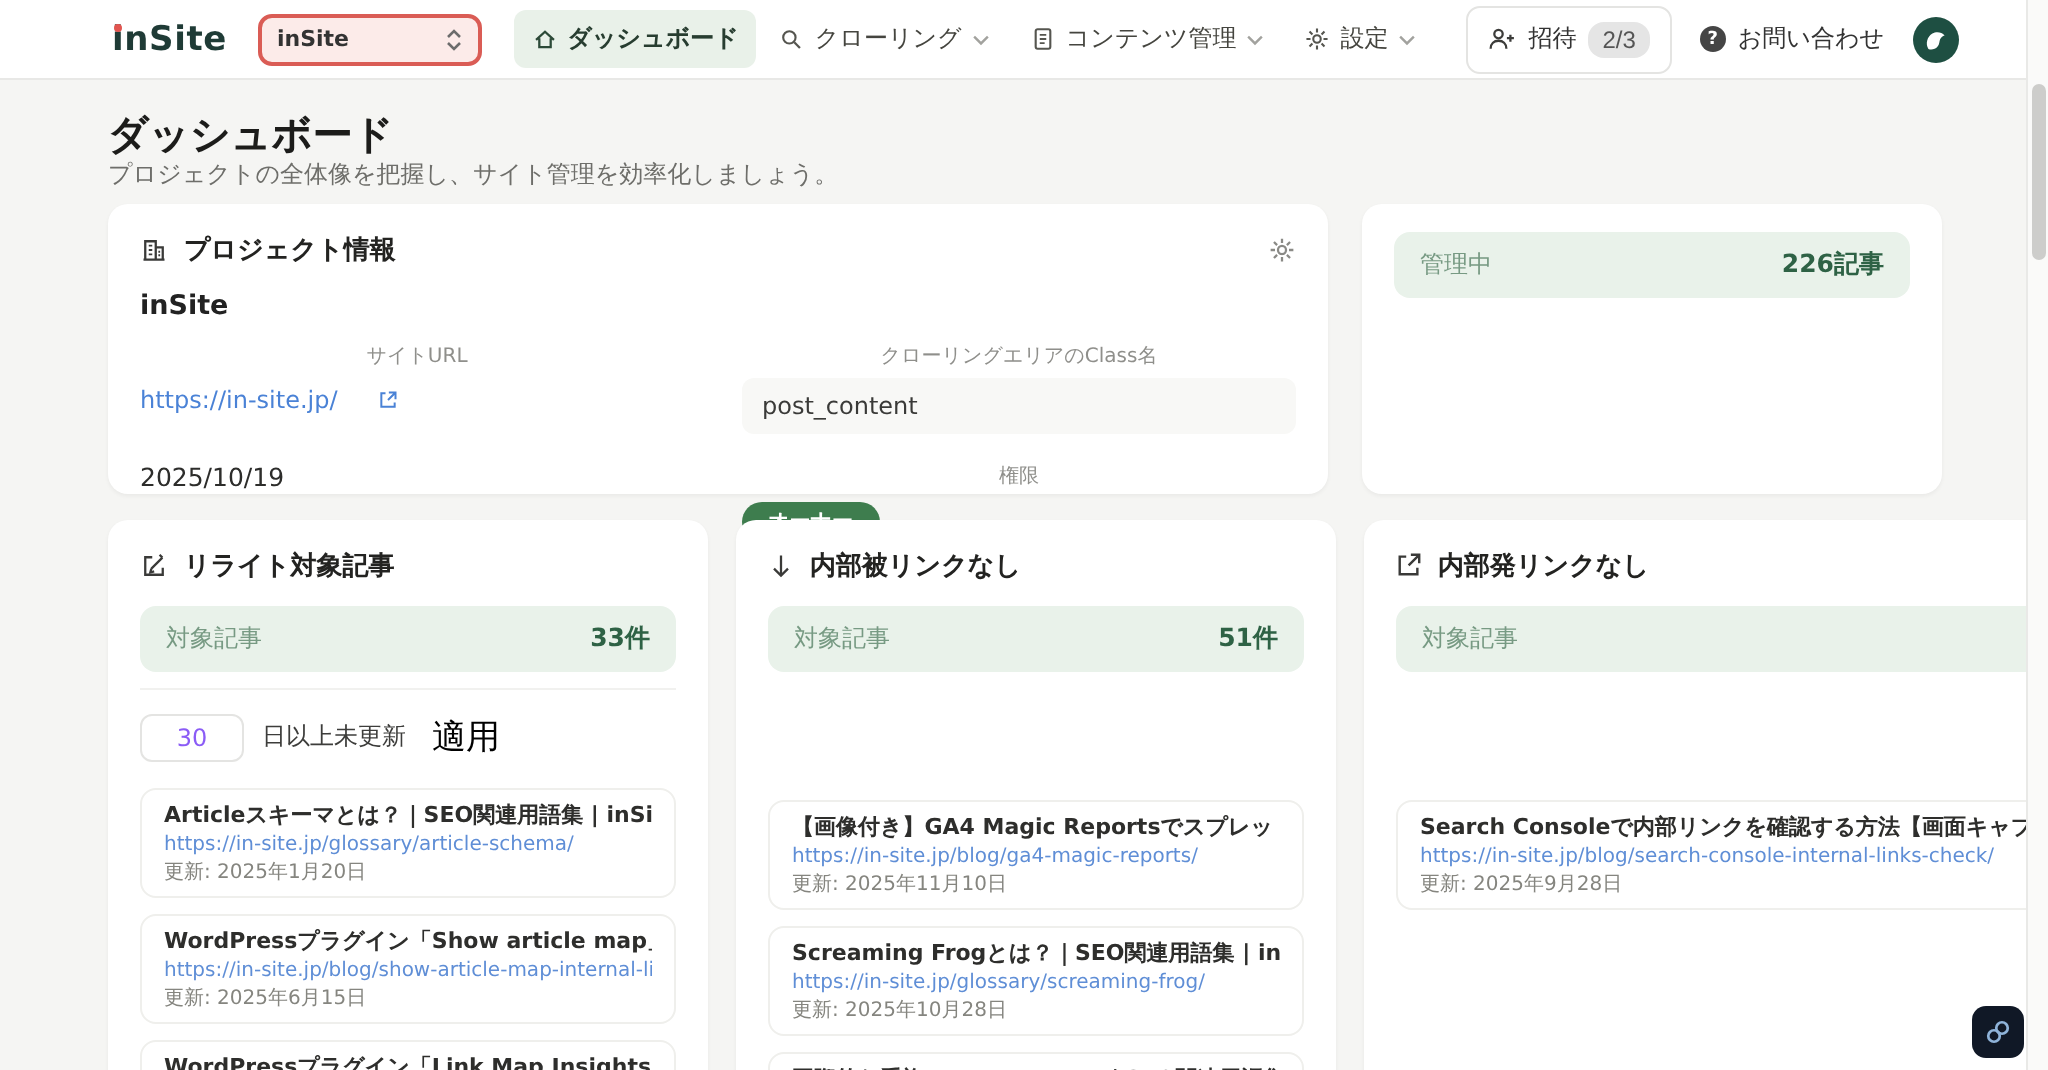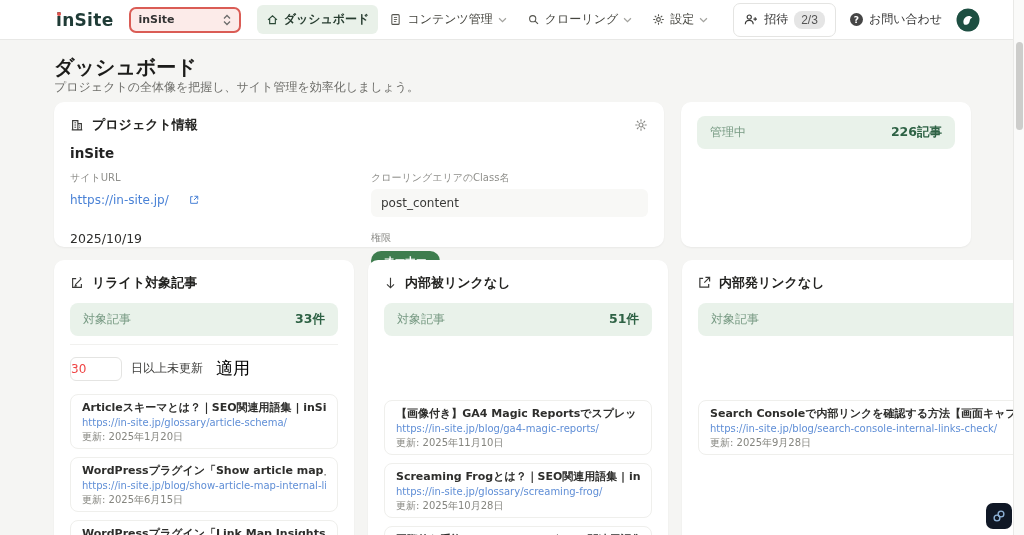--- a/index.html
+++ b/index.html
@@ -35,35 +35,35 @@
   .card{background:#fff;border-radius:10px;box-shadow:0 1px 2px rgba(20,20,20,.05);padding:14px 16px;}
   .row1 .card{height:145px;}
   .row2 .card{min-height:372px;}
   .card-head{display:flex;align-items:center;gap:8px;margin-bottom:12px;height:17px;}
   .card-title{font-size:13px;font-weight:700;color:#232321;white-space:nowrap;}
   .head-spacer{flex:1}
   .icon-btn{background:none;border:none;cursor:pointer;padding:0;}
   
   .proj-name{font-size:13.5px;font-weight:700;color:#222;margin-bottom:10px;}
   .pgrid{display:grid;grid-template-columns:1fr 1fr;gap:14px 24px;}
-  .flabel{font-size:10px;color:#8f8f8b;margin-bottom:4px;}
+  .flabel{font-size:10px;color:#8f8f8b;margin-bottom:4px;text-align:center;}
   .fvalue{font-size:12.5px;color:#2d2d2b;}
   .url-link{font-size:12px;color:#4a82d6;text-decoration:none;display:inline-flex;align-items:center;gap:20px;cursor:pointer;}
   .field{background:#f8f8f6;border-radius:6px;padding:7px 10px;font-size:12px;color:#3a3a38;}
   .badge{display:inline-block;background:#3e7d4e;color:#fff;font-size:10.5px;font-weight:700;
     padding:3px 13px;border-radius:11px;}
   
   .green-row{display:flex;align-items:center;justify-content:space-between;background:#e9f2ea;
     border-radius:8px;padding:8px 13px;text-align:center;}
   .green-row .lbl{font-size:12px;color:#779a83;}
   .green-row .val{font-size:12.5px;font-weight:700;color:#2e6245;}
   
   .filter{display:flex;align-items:center;gap:9px;margin-top:8px;border-top:1px solid #f1f1ef;padding-top:10px;}
-  .days-input{width:52px;height:24px;border:1px solid #e4e4e2;border-radius:6px;
-    font-size:12px;color:#ef4444;font-family:inherit;}
+  .days-input{width:52px;height:24px;border:1px solid #e4e4e2;border-radius:6px;text-align:center;
+    font-size:12px;color:#8b5cf6;font-family:inherit;}
   .filter-lbl{font-size:12px;color:#3d3d3b;}
   .apply{font-size:17px;color:#000000;background:none;border:none;cursor:pointer;padding:2px 4px;font-family:Liberation Sans, sans-serif;}
   .list-spacer{height:52px;}
   .list{margin-top:12px;}
   .item{border:1px solid #efefec;border-radius:8px;padding:5px 11px;margin-bottom:8px;cursor:pointer;background:#fff;}
   .item h3{font-size:11px;line-height:15px;font-weight:700;color:#2e2e2c;white-space:nowrap;overflow:hidden;}
   .item .url{display:block;font-size:10px;line-height:13px;color:#5f8ed6;text-decoration:none;
     white-space:nowrap;overflow:hidden;margin:1px 0;cursor:pointer;}
   .item .date{font-size:10px;line-height:13px;color:#85857f;}
   
@@ -95,39 +95,39 @@
       <span>
         <svg width="13" height="13" viewBox="0 0 16 16">
             <path d="M2.5 8.5 L8 3.5 L13.5 8.5 M4.5 7.5 V13 H11.5 V7.5" fill="none" stroke="#2c4a38" stroke-width="1.4"></path>
           </svg>
       </span>
       <span>ダッシュボード</span>
     </div>
     <div class="nav-item">
       <span>
         <svg width="13" height="13" viewBox="0 0 16 16">
+            <circle cx="7" cy="7" r="3.8" fill="none" stroke="#55554f" stroke-width="1.3"></circle>
+            <path d="M10 10 L13.5 13.5" stroke="#55554f" stroke-width="1.4"></path>
+          </svg>
+      </span>
+      <span>クローリング</span>
+      <span>
+        <svg width="9" height="6" viewBox="0 0 10 7">
+            <path d="M1 1.5 L5 5.5 L9 1.5" fill="none" stroke="#a2a29e" stroke-width="1.4"></path>
+          </svg>
+      </span>
+    </div>
+    <div class="nav-item">
+      <span>
+        <svg width="13" height="13" viewBox="0 0 16 16">
             <rect x="3.5" y="2" width="9" height="12" rx="1.2" fill="none" stroke="#55554f" stroke-width="1.3"></rect>
             <path d="M6 5.5 h4 M6 8 h4 M6 10.5 h3" stroke="#55554f" stroke-width="1.1"></path>
           </svg>
       </span>
       <span>コンテンツ管理</span>
-      <span>
-        <svg width="9" height="6" viewBox="0 0 10 7">
-            <path d="M1 1.5 L5 5.5 L9 1.5" fill="none" stroke="#a2a29e" stroke-width="1.4"></path>
-          </svg>
-      </span>
-    </div>
-    <div class="nav-item">
-      <span>
-        <svg width="13" height="13" viewBox="0 0 16 16">
-            <circle cx="7" cy="7" r="3.8" fill="none" stroke="#55554f" stroke-width="1.3"></circle>
-            <path d="M10 10 L13.5 13.5" stroke="#55554f" stroke-width="1.4"></path>
-          </svg>
-      </span>
-      <span>クローリング</span>
       <span>
         <svg width="9" height="6" viewBox="0 0 10 7">
             <path d="M1 1.5 L5 5.5 L9 1.5" fill="none" stroke="#a2a29e" stroke-width="1.4"></path>
           </svg>
       </span>
     </div>
     <div class="nav-item">
       <span>
         <svg width="13" height="13" viewBox="0 0 16 16">
             <circle cx="8" cy="8" r="2.3" fill="none" stroke="#55554f" stroke-width="1.3"></circle>

